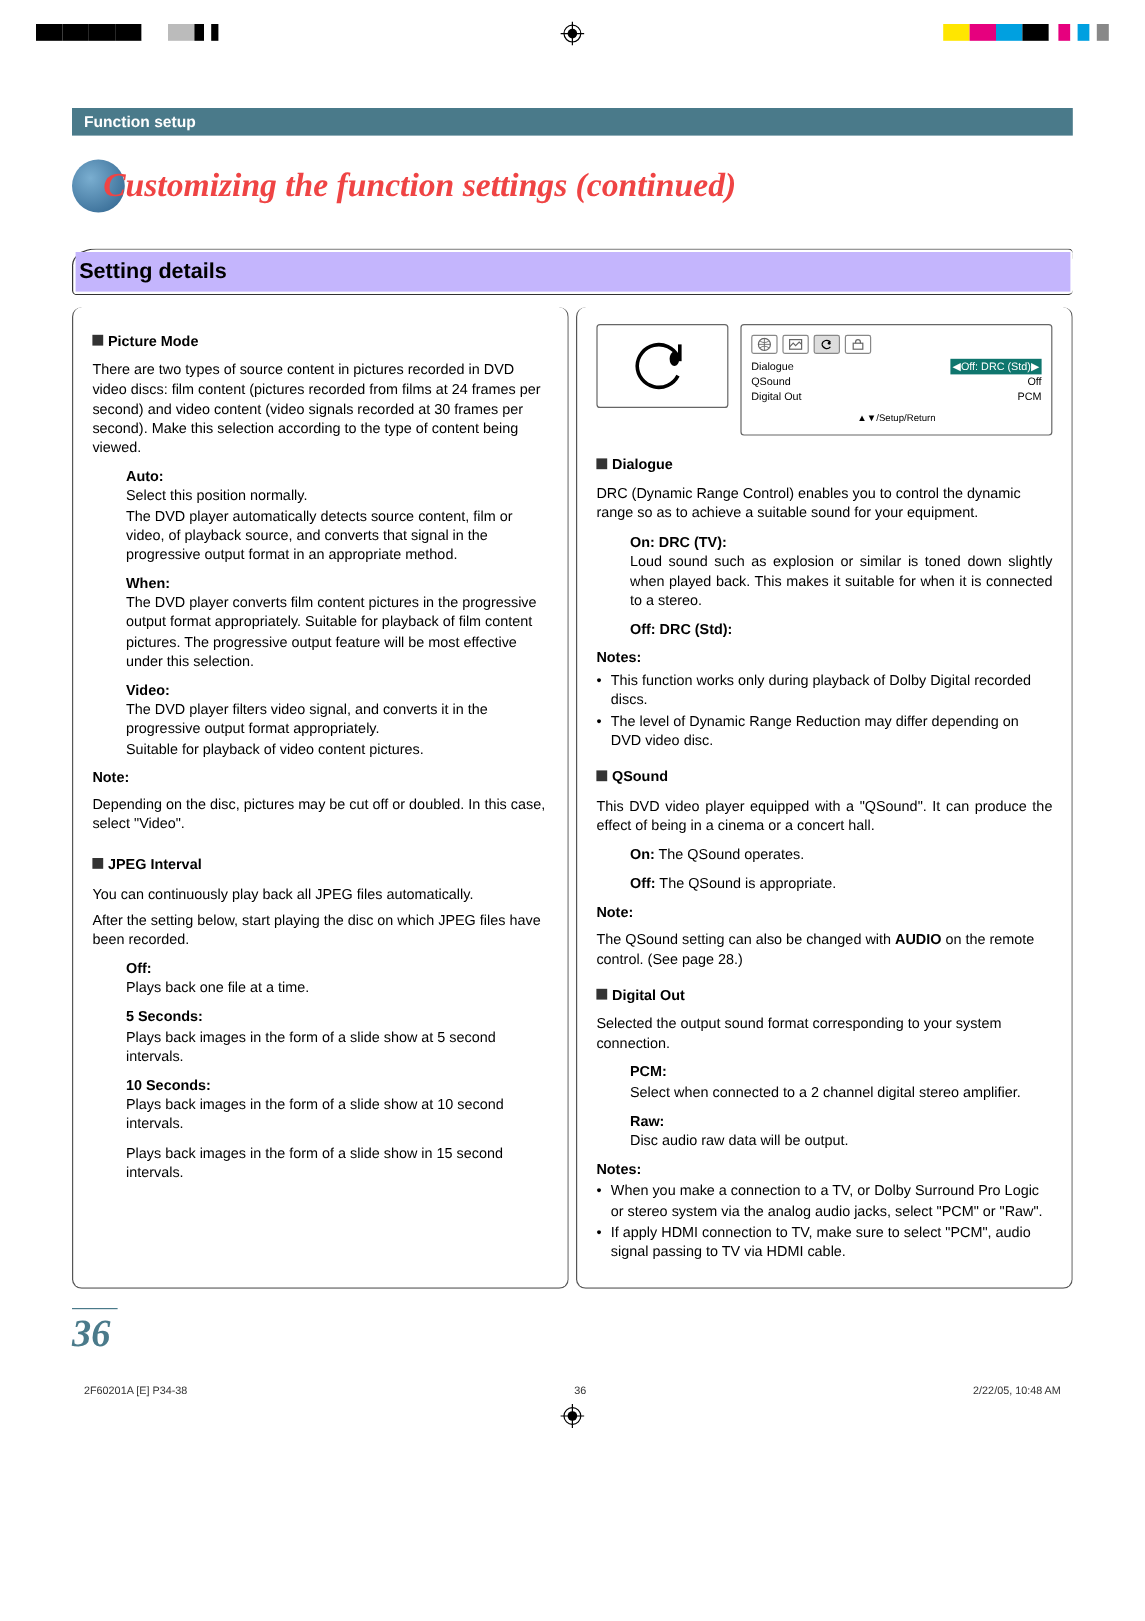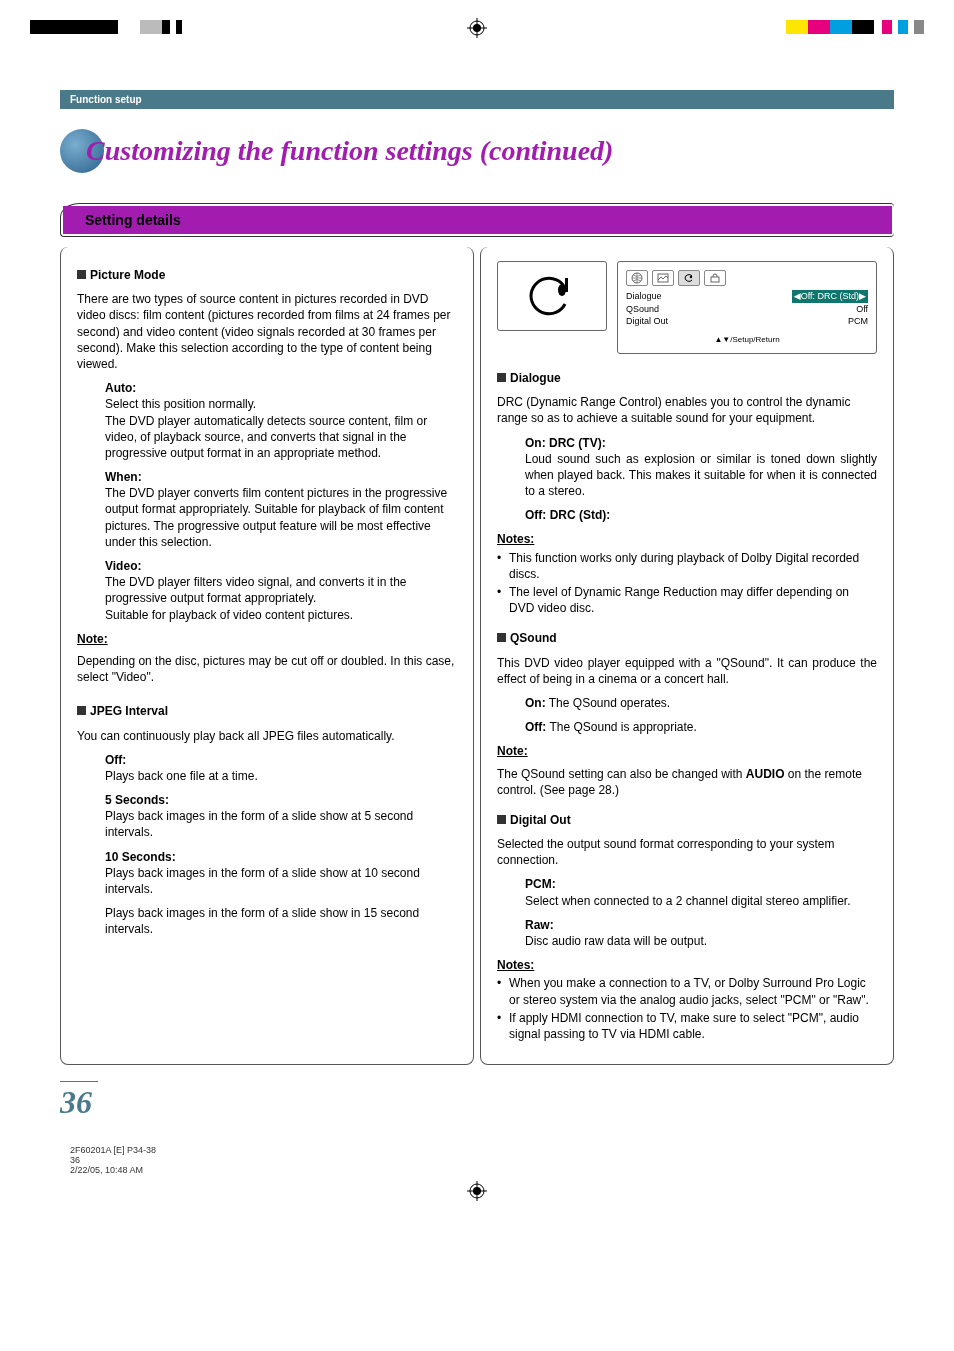--- a/index.html
+++ b/index.html
@@ -33,55 +33,55 @@
     left: 50%;
     top: 18px;
     transform: translateX(-50%);
     width: 20px; height: 20px;
   }
   .section-label {
     background: #4a7a8a;
     color: #fff;
     font-weight: bold;
     padding: 4px 10px;
-    font-size: 10px;
+    font-size: 13px;
     margin: 10px 0 0 0;
   }
   .title-row {
     display: flex;
     align-items: center;
     margin: 20px 0 30px 0;
   }
   .title-circle {
     width: 44px; height: 44px;
     background: radial-gradient(circle at 35% 35%, #7aaed0, #2a5f8a);
     border-radius: 50%;
     margin-right: -18px;
     z-index: 0;
   }
   .title-text {
     font-family: "Times New Roman", serif;
     font-style: italic;
     font-weight: bold;
-    color: #a21caf;
+    color: #ef4444;
     font-size: 28px;
     z-index: 1;
   }
   .setting-details-bar {
     border: 1px solid #333;
     border-radius: 20px 4px 4px 4px / 14px 4px 4px 4px;
     padding: 0;
     margin-bottom: 10px;
     border-right: none;
   }
   .setting-details-bar .bar-inner {
-    background: #a21caf;
+    background: #c4b5fd;
     margin: 2px;
-    padding: 6px 22px;
-    font-size: 14px;
+    padding: 6px 3px;
+    font-size: 18px;
     font-weight: bold;
   }
   .columns {
     display: flex;
     gap: 6px;
   }
   .col {
     flex: 1;
     border: 1px solid #555;
     border-radius: 8px;
@@ -106,21 +106,21 @@
   }
   .heading {
     font-weight: bold;
     margin: 6px 0 8px 0;
   }
   .para { margin: 6px 0; }
   .sub {
     margin: 8px 0 6px 28px;
   }
   .sub-title { font-weight: bold; }
-  .note-title { font-weight: bold; margin-top: 8px; text-decoration: underline; }
+  .note-title { font-weight: bold; margin-top: 8px; }
   ul.notes {
     list-style: none;
     margin: 2px 0 6px 0;
     padding: 0;
   }
   ul.notes li {
     padding-left: 12px;
     position: relative;
     margin: 2px 0;
   }
@@ -188,21 +188,20 @@
     padding: 2px 6px 0 0;
     margin-top: 16px;
   }
   .footer-meta {
     display: flex;
     justify-content: space-between;
     font-size: 9px;
     color: #333;
     margin-top: 24px;
     padding: 0 10px;
-    flex-direction: column;
   }
   .reg-bottom {
     text-align: center;
     margin-top: 6px;
   }
 </style>
 </head>
 <body>
 
 <div class="printer-marks-top">
@@ -271,20 +270,21 @@
       <div class="sub">
         <div class="sub-title">Video:</div>
         <div>The DVD player filters video signal, and converts it in the progressive output format appropriately.</div>
         <div>Suitable for playback of video content pictures.</div>
       </div>
       <div class="note-title">Note:</div>
       <p class="para">Depending on the disc, pictures may be cut off or doubled. In this case, select "Video".</p>
 
       <div class="heading" style="margin-top:18px"><span class="square-bullet"></span><span>JPEG Interval</span></div>
       <p class="para">You can continuously play back all JPEG files automatically.</p>
+      <p class="para">After the setting below, start playing the disc on which JPEG files have been recorded.</p>
 
       <div class="sub">
         <div class="sub-title">Off:</div>
         <div>Plays back one file at a time.</div>
       </div>
       <div class="sub">
         <div class="sub-title">5 Seconds:</div>
         <div>Plays back images in the form of a slide show at 5 second intervals.</div>
       </div>
       <div class="sub">

